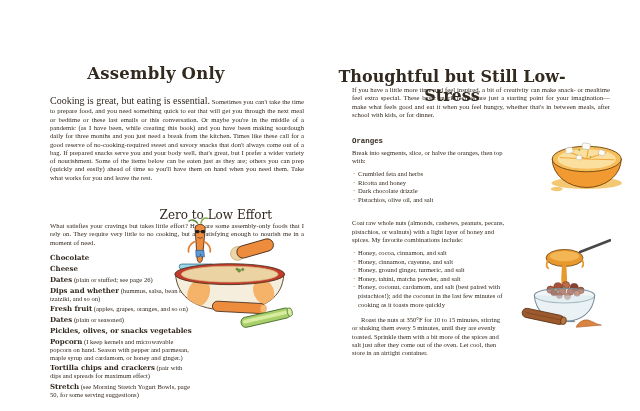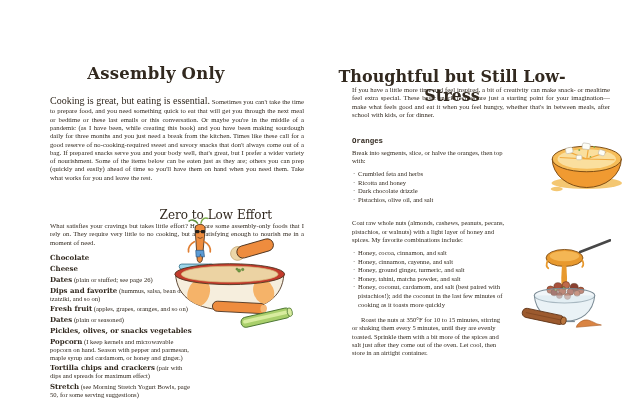--- a/index.html
+++ b/index.html
@@ -58,21 +58,21 @@
       <span>Sometimes you can't take the time to prepare food, and you need something quick to eat that will get you through the next meal or bedtime or these last emails or this conversation. Or maybe you're in the middle of a pandemic (as I have been, while creating this book) and you have been making sourdough daily for three months and you just need a break from the kitchen. Times like these call for a good reserve of no-cooking-required sweet and savory snacks that don't always come out of a bag. If prepared snacks serve you and your body well, that's great, but I prefer a wider variety of nourishment. Some of the items below can be eaten just as they are; others you can prep (quickly and easily) ahead of time so you'll have them on hand when you need them. Take what works for you and leave the rest.</span>
     </p>
 
     <h2 class="abs lp-h2">Zero to Low Effort</h2>
     <p class="abs lp-body">What satisfies your cravings but takes little effort? Here are some assembly-only foods that I rely on. They require very little to no cooking, but are satisfying enough to nourish me in a moment of need.</p>
 
     <div class="abs food-list">
       <div class="food-item"><span class="term">Chocolate</span> <span></span></div>
       <div class="food-item"><span class="term">Cheese</span> <span></span></div>
       <div class="food-item"><span class="term">Dates</span> <span>(plain or stuffed; see page 26)</span></div>
-      <div class="food-item"><span class="term">Dips and favorite</span> <span>(hummus, salsa, bean dip, tzatziki, and so on)</span></div>
+      <div class="food-item"><span class="term">Dips and whether</span> <span>(hummus, salsa, bean dip, tzatziki, and so on)</span></div>
       <div class="food-item"><span class="term">Fresh fruit</span> <span>(apples, grapes, oranges, and so on)</span></div>
       <div class="food-item"><span class="term">Dates</span> <span>(plain or seasoned)</span></div>
       <div class="food-item"><span class="term">Pickles, olives, or snacks vegetables</span> <span></span></div>
       <div class="food-item"><span class="term">Popcorn</span> <span>(I keep kernels and microwavable popcorn on hand. Season with pepper and parmesan, maple syrup and cardamom, or honey and ginger.)</span></div>
       <div class="food-item"><span class="term">Tortilla chips and crackers</span> <span>(pair with dips and spreads for maximum effect)</span></div>
       <div class="food-item"><span class="term">Stretch</span> <span>(see Morning Stretch Yogurt Bowls, page 50, for some serving suggestions)</span></div>
     </div>
 
     <div class="folio-row fl">
       <span class="folio">24</span>

